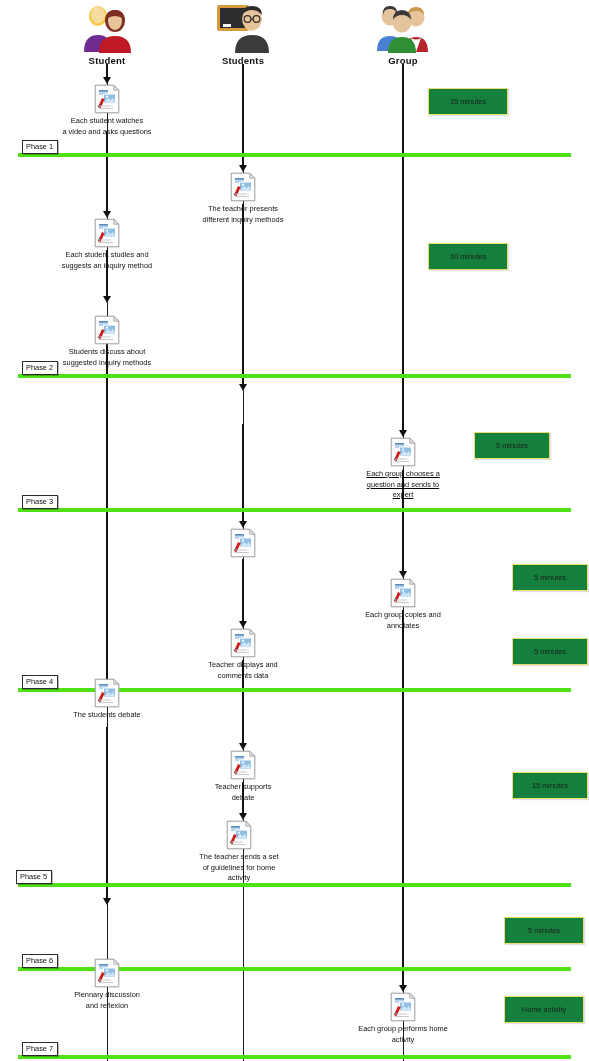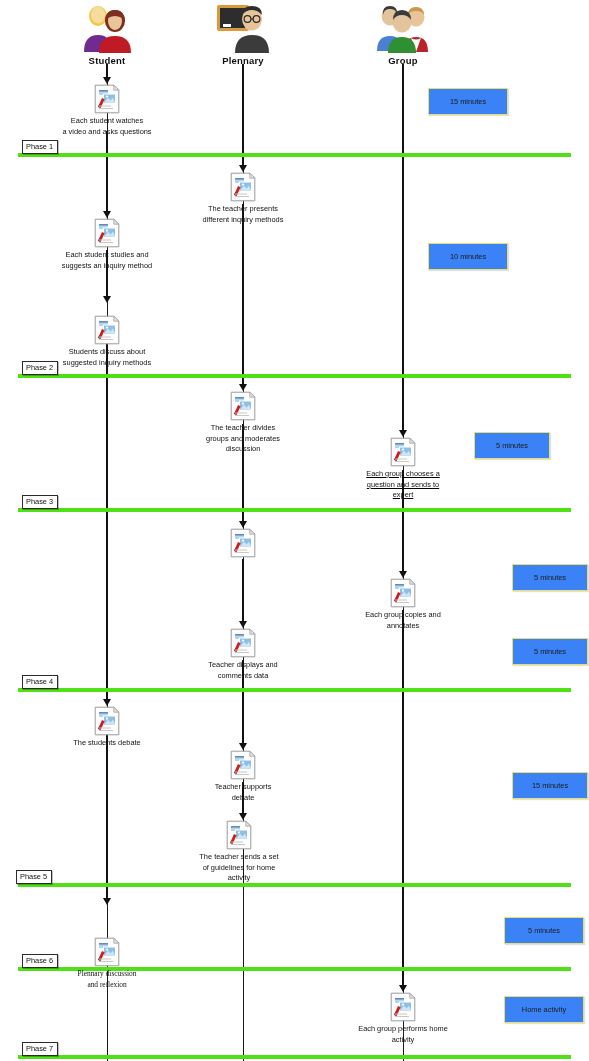--- a/index.html
+++ b/index.html
@@ -61,21 +61,21 @@
     color: #101010;
     padding: 1px 4px 1.5px 3px;
     line-height: 9px;
     white-space: nowrap;
     box-shadow: 1px 1px 0 rgba(0,0,0,.25);
   }
 
   
   .duration-chip {
     position: absolute;
-    background: #3b82f6;
+    background: #15803d;
     border: 1px solid #e8e06a;
     font-size: 7.4px;
     color: #1b1b1b;
     text-align: center;
     line-height: 25px;
     height: 25px;
     white-space: nowrap;
     box-shadow: 1px 1px 1px rgba(0,0,0,.12);
   }
 
@@ -135,21 +135,21 @@
     <rect x="6" y="3" width="32" height="26" rx="2" fill="#d79a3e"></rect>
     <rect x="9" y="6" width="26" height="20" fill="#2d2d2d"></rect>
     <rect x="12" y="22" width="8" height="3" fill="#ffffff"></rect>
     <ellipse cx="41" cy="17" rx="10" ry="11.5" fill="#e8c49a"></ellipse>
     <path d="M31 13 q0-9 10-9 q10 0 10 9 q-4-5-10-5 q-6 0-10 5z" fill="#2d2d2d"></path>
     <circle cx="36.5" cy="17" r="3.4" fill="none" stroke="#2d2d2d" stroke-width="1.2"></circle>
     <circle cx="45.5" cy="17" r="3.4" fill="none" stroke="#2d2d2d" stroke-width="1.2"></circle>
     <line x1="39.9" y1="17" x2="42.1" y2="17" stroke="#2d2d2d" stroke-width="1.2"></line>
     <path d="M24 51 q0-18 17-18 q17 0 17 18z" fill="#3b3b3b"></path>
   </svg></div>
-      <div class="lane-label">Plennary</div>
+      <div class="lane-label">Students</div>
     </div>
     <div class="lane-line" style="left: 243px; top: 64px; height: 997px;"></div>
     <div class="lane-header" style="left: 343px; top: 2px;">
       <div class="lane-avatar"><svg width="64" height="52" viewBox="0 0 64 52">
     <ellipse cx="19" cy="14" rx="8.5" ry="9.5" fill="#e3c49c"></ellipse>
     <path d="M18 7 q-5 0-6 6 q-1-9 7-9 q8 0 7 9 q-1-6-6-6z" fill="#3a3a3a"></path>
     <path d="M6 49 q0-15 13-15 q13 0 13 15z" fill="#4b7fd4"></path>
     <ellipse cx="45" cy="15" rx="8.5" ry="9.5" fill="#e8c49a"></ellipse>
     <path d="M37 13 q0-8 8-8 q8 0 8 8 q-2-4-8-4 q-6 0-8 4z" fill="#c99a4e"></path>
     <path d="M33 50 q0-15 12-15 q12 0 12 15z" fill="#b8232c"></path>
@@ -272,38 +272,20 @@
     <path d="M10.5 18 l3.5-4.2 l2.6 2.6 l2.2-2.6 l2.2 4.2z" fill="#cfe6f6"></path>
     <circle cx="13" cy="12.6" r="1.1" fill="#ffffff"></circle>
     <path d="M4 23 l4-9 l2.6 1.3 l-4.1 9z" fill="#d21a1a"></path>
     <path d="M4 23 l1.2-2.6 l1.9 1z" fill="#3a3a3a"></path>
     <rect x="5" y="21.5" width="12" height="1" fill="#c8c8c8"></rect>
     <rect x="5" y="24" width="14" height="1" fill="#c8c8c8"></rect>
   </svg></div>
       <div class="node-text">Students discuss about
 suggested inquiry methods</div>
     </div>
-    <div class="node" style="left: 168px; top: 391px; width: 150px;">
-      <div class="node-icon"><svg width="26" height="30" viewBox="0 0 26 30">
-    <path d="M1.2 1.2 h18.6 l5 5 v22.6 h-23.6z" fill="#fdfdfd" stroke="#9a9a9a" stroke-width="1"></path>
-    <path d="M19.8 1.2 v5 h5z" fill="#e3e3e3" stroke="#9a9a9a" stroke-width=".7"></path>
-    <rect x="5" y="6" width="9" height="5" fill="#b9d4ea"></rect>
-    <rect x="5" y="6" width="9" height="1.6" fill="#5d8fbe"></rect>
-    <rect x="9.5" y="10" width="12" height="9" fill="#8fc0e4" stroke="#ffffff" stroke-width="1"></rect>
-    <path d="M10.5 18 l3.5-4.2 l2.6 2.6 l2.2-2.6 l2.2 4.2z" fill="#cfe6f6"></path>
-    <circle cx="13" cy="12.6" r="1.1" fill="#ffffff"></circle>
-    <path d="M4 23 l4-9 l2.6 1.3 l-4.1 9z" fill="#d21a1a"></path>
-    <path d="M4 23 l1.2-2.6 l1.9 1z" fill="#3a3a3a"></path>
-    <rect x="5" y="21.5" width="12" height="1" fill="#c8c8c8"></rect>
-    <rect x="5" y="24" width="14" height="1" fill="#c8c8c8"></rect>
-  </svg></div>
-      <div class="node-text">The teacher divides
-groups and moderates
-discussion</div>
-    </div>
     <div class="node" style="left: 328px; top: 437px; width: 150px; text-decoration: underline;">
       <div class="node-icon"><svg width="26" height="30" viewBox="0 0 26 30">
     <path d="M1.2 1.2 h18.6 l5 5 v22.6 h-23.6z" fill="#fdfdfd" stroke="#9a9a9a" stroke-width="1"></path>
     <path d="M19.8 1.2 v5 h5z" fill="#e3e3e3" stroke="#9a9a9a" stroke-width=".7"></path>
     <rect x="5" y="6" width="9" height="5" fill="#b9d4ea"></rect>
     <rect x="5" y="6" width="9" height="1.6" fill="#5d8fbe"></rect>
     <rect x="9.5" y="10" width="12" height="9" fill="#8fc0e4" stroke="#ffffff" stroke-width="1"></rect>
     <path d="M10.5 18 l3.5-4.2 l2.6 2.6 l2.2-2.6 l2.2 4.2z" fill="#cfe6f6"></path>
     <circle cx="13" cy="12.6" r="1.1" fill="#ffffff"></circle>
     <path d="M4 23 l4-9 l2.6 1.3 l-4.1 9z" fill="#d21a1a"></path>
@@ -357,21 +339,21 @@
     <path d="M10.5 18 l3.5-4.2 l2.6 2.6 l2.2-2.6 l2.2 4.2z" fill="#cfe6f6"></path>
     <circle cx="13" cy="12.6" r="1.1" fill="#ffffff"></circle>
     <path d="M4 23 l4-9 l2.6 1.3 l-4.1 9z" fill="#d21a1a"></path>
     <path d="M4 23 l1.2-2.6 l1.9 1z" fill="#3a3a3a"></path>
     <rect x="5" y="21.5" width="12" height="1" fill="#c8c8c8"></rect>
     <rect x="5" y="24" width="14" height="1" fill="#c8c8c8"></rect>
   </svg></div>
       <div class="node-text">Each group copies and
 annotates</div>
     </div>
-    <div class="node" style="left: 32px; top: 706px; width: 150px;">
+    <div class="node" style="left: 32px; top: 678px; width: 150px;">
       <div class="node-icon"><svg width="26" height="30" viewBox="0 0 26 30">
     <path d="M1.2 1.2 h18.6 l5 5 v22.6 h-23.6z" fill="#fdfdfd" stroke="#9a9a9a" stroke-width="1"></path>
     <path d="M19.8 1.2 v5 h5z" fill="#e3e3e3" stroke="#9a9a9a" stroke-width=".7"></path>
     <rect x="5" y="6" width="9" height="5" fill="#b9d4ea"></rect>
     <rect x="5" y="6" width="9" height="1.6" fill="#5d8fbe"></rect>
     <rect x="9.5" y="10" width="12" height="9" fill="#8fc0e4" stroke="#ffffff" stroke-width="1"></rect>
     <path d="M10.5 18 l3.5-4.2 l2.6 2.6 l2.2-2.6 l2.2 4.2z" fill="#cfe6f6"></path>
     <circle cx="13" cy="12.6" r="1.1" fill="#ffffff"></circle>
     <path d="M4 23 l4-9 l2.6 1.3 l-4.1 9z" fill="#d21a1a"></path>
     <path d="M4 23 l1.2-2.6 l1.9 1z" fill="#3a3a3a"></path>
@@ -408,21 +390,21 @@
     <circle cx="13" cy="12.6" r="1.1" fill="#ffffff"></circle>
     <path d="M4 23 l4-9 l2.6 1.3 l-4.1 9z" fill="#d21a1a"></path>
     <path d="M4 23 l1.2-2.6 l1.9 1z" fill="#3a3a3a"></path>
     <rect x="5" y="21.5" width="12" height="1" fill="#c8c8c8"></rect>
     <rect x="5" y="24" width="14" height="1" fill="#c8c8c8"></rect>
   </svg></div>
       <div class="node-text">The teacher sends a set
 of guidelines for home
 activity</div>
     </div>
-    <div class="node" style="left: 32px; top: 937px; width: 150px; font-family: Liberation Serif, serif;">
+    <div class="node" style="left: 32px; top: 958px; width: 150px;">
       <div class="node-icon"><svg width="26" height="30" viewBox="0 0 26 30">
     <path d="M1.2 1.2 h18.6 l5 5 v22.6 h-23.6z" fill="#fdfdfd" stroke="#9a9a9a" stroke-width="1"></path>
     <path d="M19.8 1.2 v5 h5z" fill="#e3e3e3" stroke="#9a9a9a" stroke-width=".7"></path>
     <rect x="5" y="6" width="9" height="5" fill="#b9d4ea"></rect>
     <rect x="5" y="6" width="9" height="1.6" fill="#5d8fbe"></rect>
     <rect x="9.5" y="10" width="12" height="9" fill="#8fc0e4" stroke="#ffffff" stroke-width="1"></rect>
     <path d="M10.5 18 l3.5-4.2 l2.6 2.6 l2.2-2.6 l2.2 4.2z" fill="#cfe6f6"></path>
     <circle cx="13" cy="12.6" r="1.1" fill="#ffffff"></circle>
     <path d="M4 23 l4-9 l2.6 1.3 l-4.1 9z" fill="#d21a1a"></path>
     <path d="M4 23 l1.2-2.6 l1.9 1z" fill="#3a3a3a"></path>

